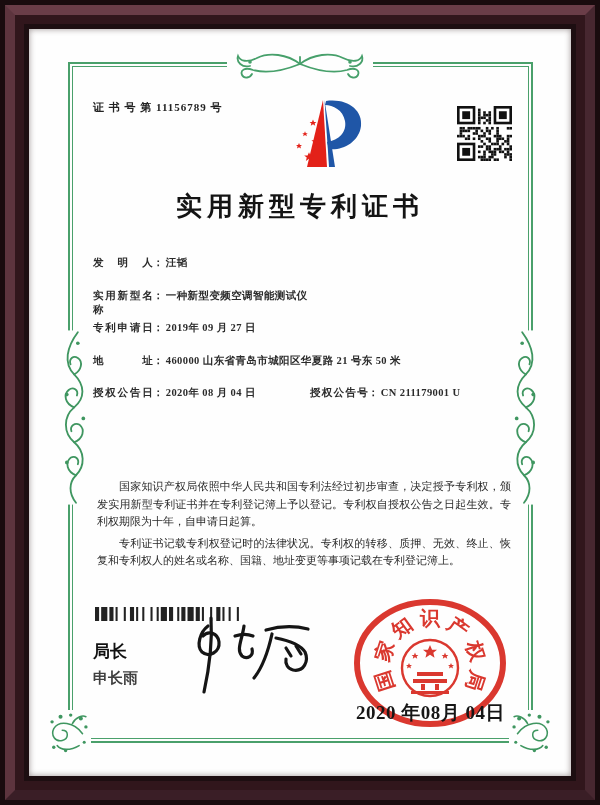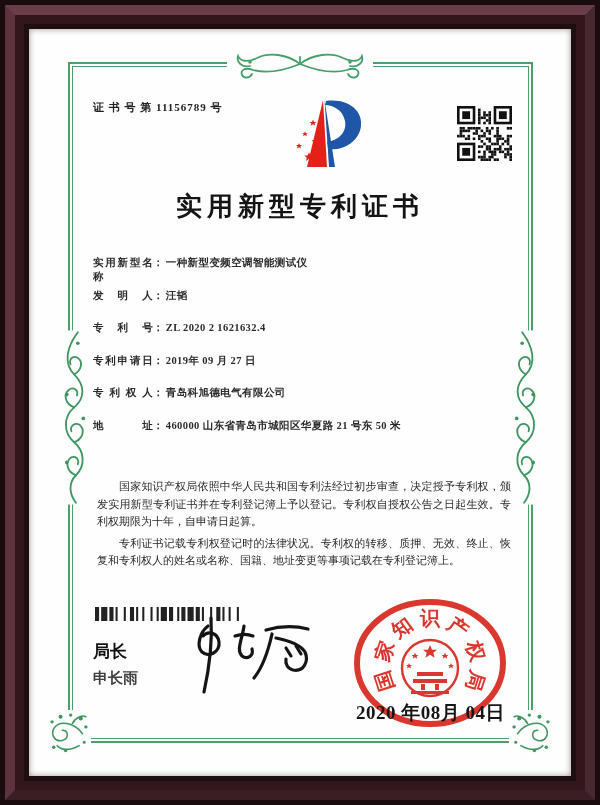--- a/index.html
+++ b/index.html
@@ -294,36 +294,36 @@
         <rect x="31.42857142857143" y="52.38095238095238" width="2.619047619047619" height="2.619047619047619" fill="#111"></rect>
         <rect x="36.666666666666664" y="52.38095238095238" width="2.619047619047619" height="2.619047619047619" fill="#111"></rect>
         <rect x="39.285714285714285" y="52.38095238095238" width="2.619047619047619" height="2.619047619047619" fill="#111"></rect>
         <rect x="52.38095238095238" y="52.38095238095238" width="2.619047619047619" height="2.619047619047619" fill="#111"></rect>
       </svg>
 
     <div class="title">实用新型专利证书</div>
 
     <div class="fields">
       <div class="frow">
-        <span class="flabel">实用新型名称</span><span class="fcolon">：</span><span class="fvalue">一种新型变频空调智能测试仪</span>
-      </div>
-      <div class="frow">
         <span class="flabel">发明人</span><span class="fcolon">：</span><span class="fvalue">汪韬</span>
       </div>
       <div class="frow">
-        <span class="flabel">专利号</span><span class="fcolon">：</span><span class="fvalue">ZL 2020 2 1621632.4</span>
+        <span class="flabel">实用新型名称</span><span class="fcolon">：</span><span class="fvalue">一种新型变频空调智能测试仪</span>
       </div>
       <div class="frow">
         <span class="flabel">专利申请日</span><span class="fcolon">：</span><span class="fvalue">2019年 09 月 27 日</span>
       </div>
       <div class="frow">
-        <span class="flabel">专利权人</span><span class="fcolon">：</span><span class="fvalue">青岛科旭德电气有限公司</span>
+        <span class="flabel">地址</span><span class="fcolon">：</span><span class="fvalue">460000 山东省青岛市城阳区华夏路 21 号东 50 米</span>
       </div>
       <div class="frow">
-        <span class="flabel">地址</span><span class="fcolon">：</span><span class="fvalue">460000 山东省青岛市城阳区华夏路 21 号东 50 米</span>
+        <span class="flabel">授权公告日</span><span class="fcolon">：</span><span class="fvalue">2020年 08 月 04 日</span>
+        <span class="fpair2">
+          <span class="flabel" style="width:58px">授权公告号</span><span class="fcolon">：</span><span class="fvalue">CN 211179001 U</span>
+        </span>
       </div>
     </div>
 
     <div class="body">
       <p>国家知识产权局依照中华人民共和国专利法经过初步审查，决定授予专利权，颁发实用新型专利证书并在专利登记簿上予以登记。专利权自授权公告之日起生效。专利权期限为十年，自申请日起算。</p>
       <p>专利证书记载专利权登记时的法律状况。专利权的转移、质押、无效、终止、恢复和专利权人的姓名或名称、国籍、地址变更等事项记载在专利登记簿上。</p>
     </div>
 
     <svg class="barcode" id="barcode-svg" preserveAspectRatio="none" viewBox="0 0 72 15">
         <rect x="0" y="0" width="2" height="15" fill="#222"></rect>

